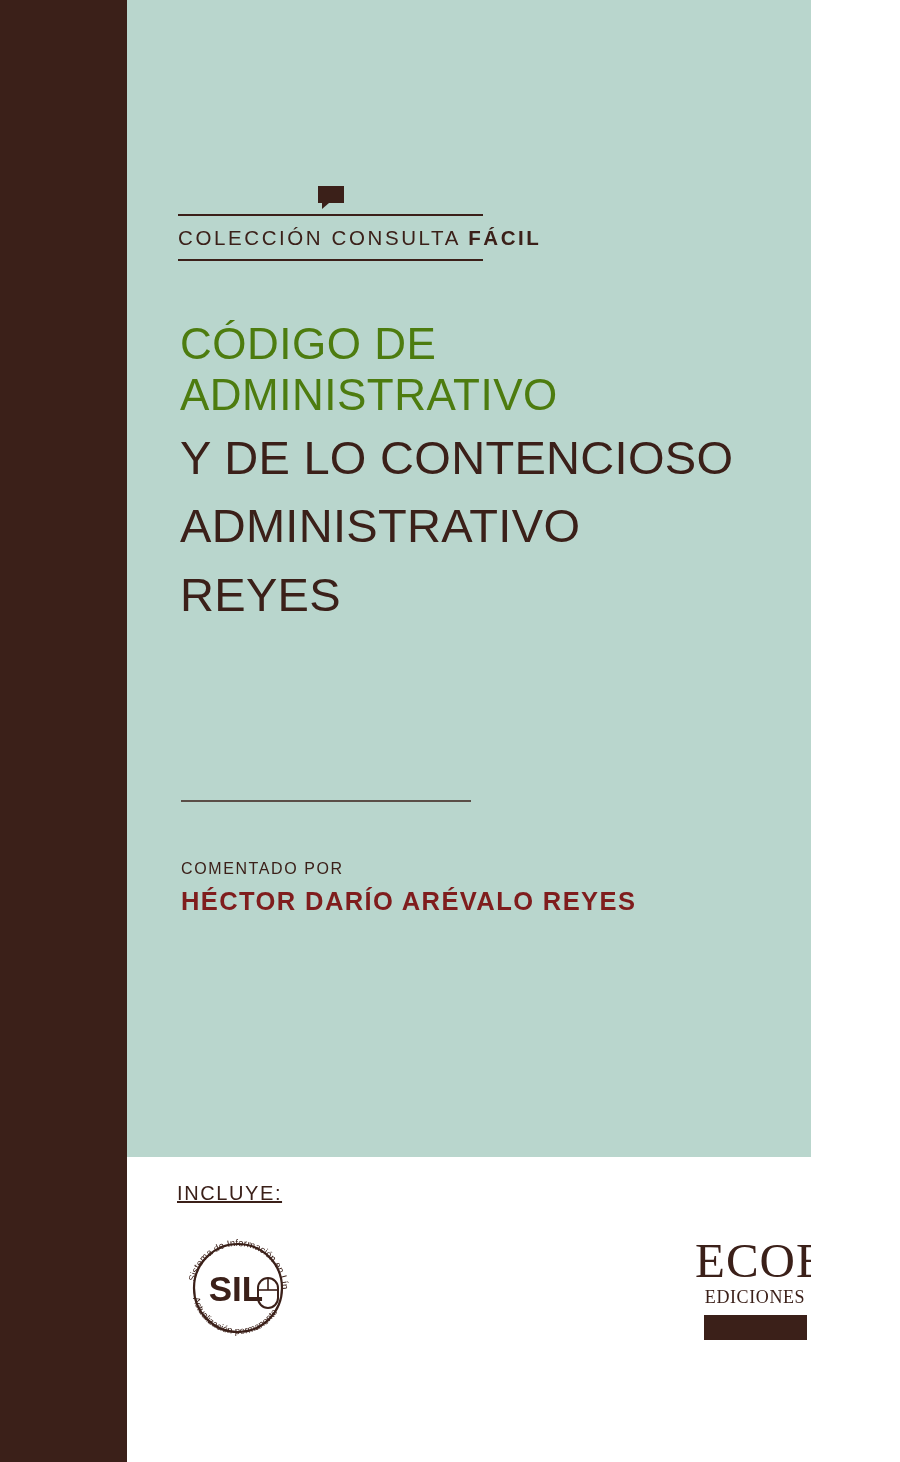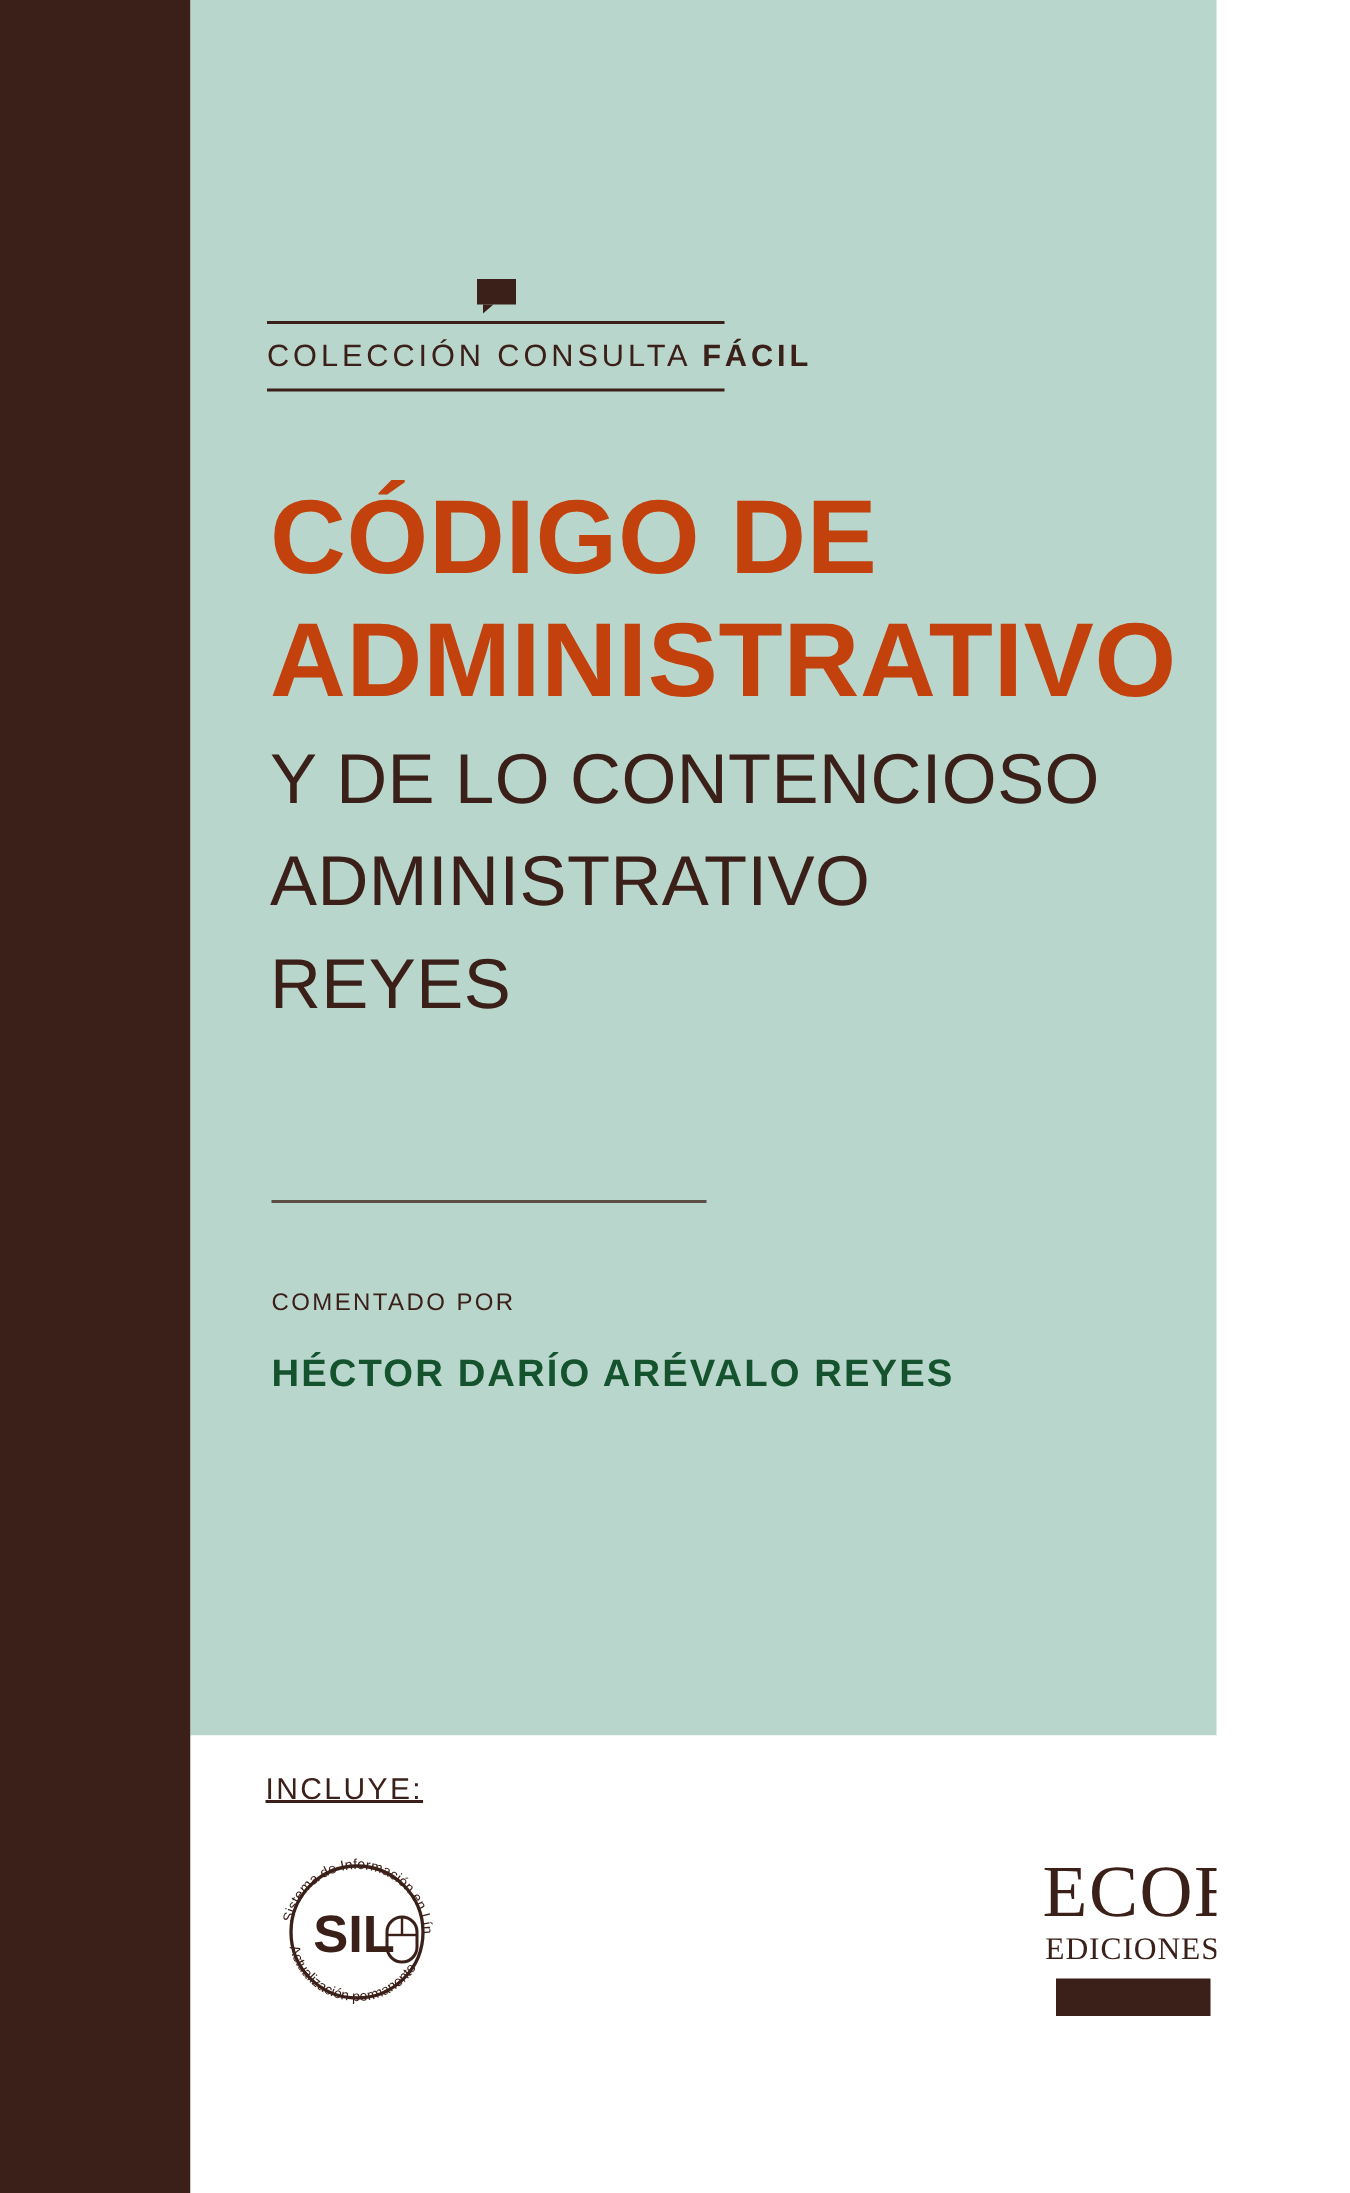--- a/index.html
+++ b/index.html
@@ -101,23 +101,23 @@
   }
 
   
   .title-block {
     position: absolute;
     left: 180px;
     top: 318px;
     width: 700px;
   }
   .title-strong {
-    color: #c2410c;
-    font-weight: 700;
-    font-size: 70px;
+    color: #4d7c0f;
+    font-weight: 400;
+    font-size: 44px;
     line-height: 1.17;
     letter-spacing: 0.5px;
     margin: 0;
   }
   .title-light {
     color: #3b2019;
     font-weight: 400;
     font-size: 47px;
     line-height: 1.33;
     letter-spacing: 0.3px;
@@ -142,22 +142,22 @@
     top: 860px;
     width: 620px;
   }
   .author-label {
     color: #3b2019;
     font-size: 16px;
     letter-spacing: 1.6px;
     font-weight: 400;
   }
   .author-name {
-    margin-top: 24px;
-    color: #14532d;
+    margin-top: 9px;
+    color: #7f1d1d;
     font-size: 25.5px;
     letter-spacing: 1.4px;
     font-weight: 700;
   }
 
   
   .includes-label {
     position: absolute;
     left: 177px;
     top: 1182px;
@@ -189,21 +189,21 @@
     color: #3b2019;
     font-size: 49px;
     line-height: 0.98;
     letter-spacing: 1px;
     font-weight: 400;
     margin-top: 15px;
   }
   .publisher-sub {
     font-family: "Liberation Serif", serif;
     color: #3b2019;
-    font-size: 21px;
+    font-size: 18px;
     letter-spacing: 0.6px;
     margin-top: 2px;
     font-weight: 400;
   }
   .publisher-bar {
     margin: 7px auto 0 auto;
     width: 103px;
     height: 25px;
     background: #3b2019;
   }

